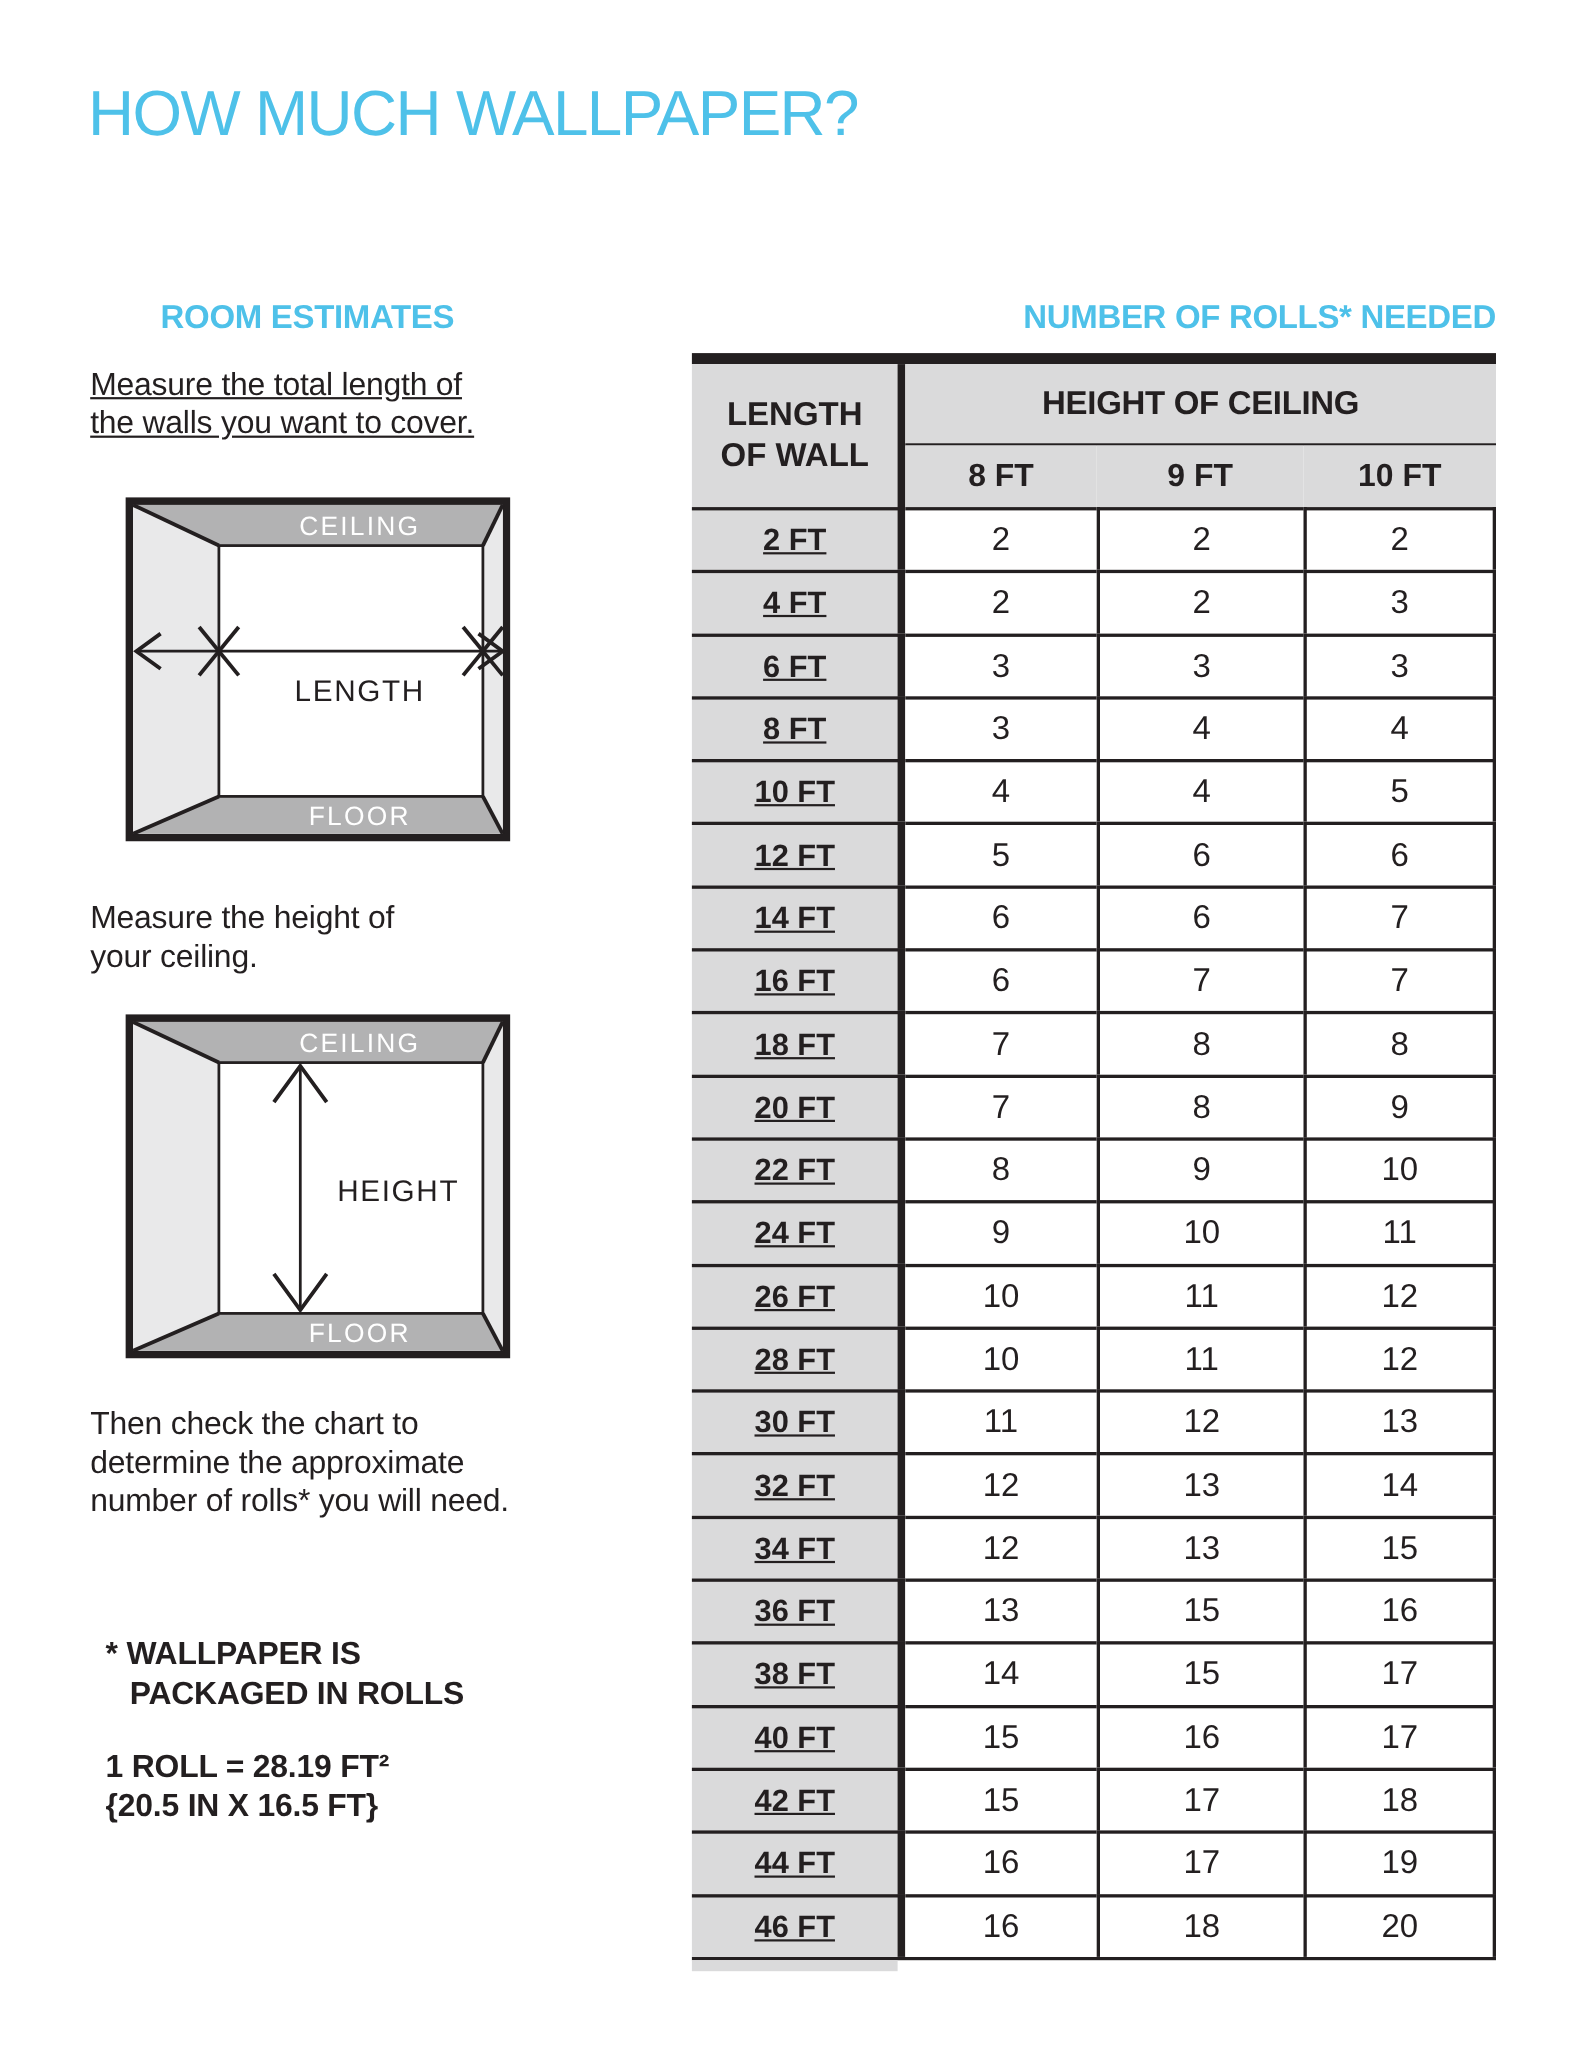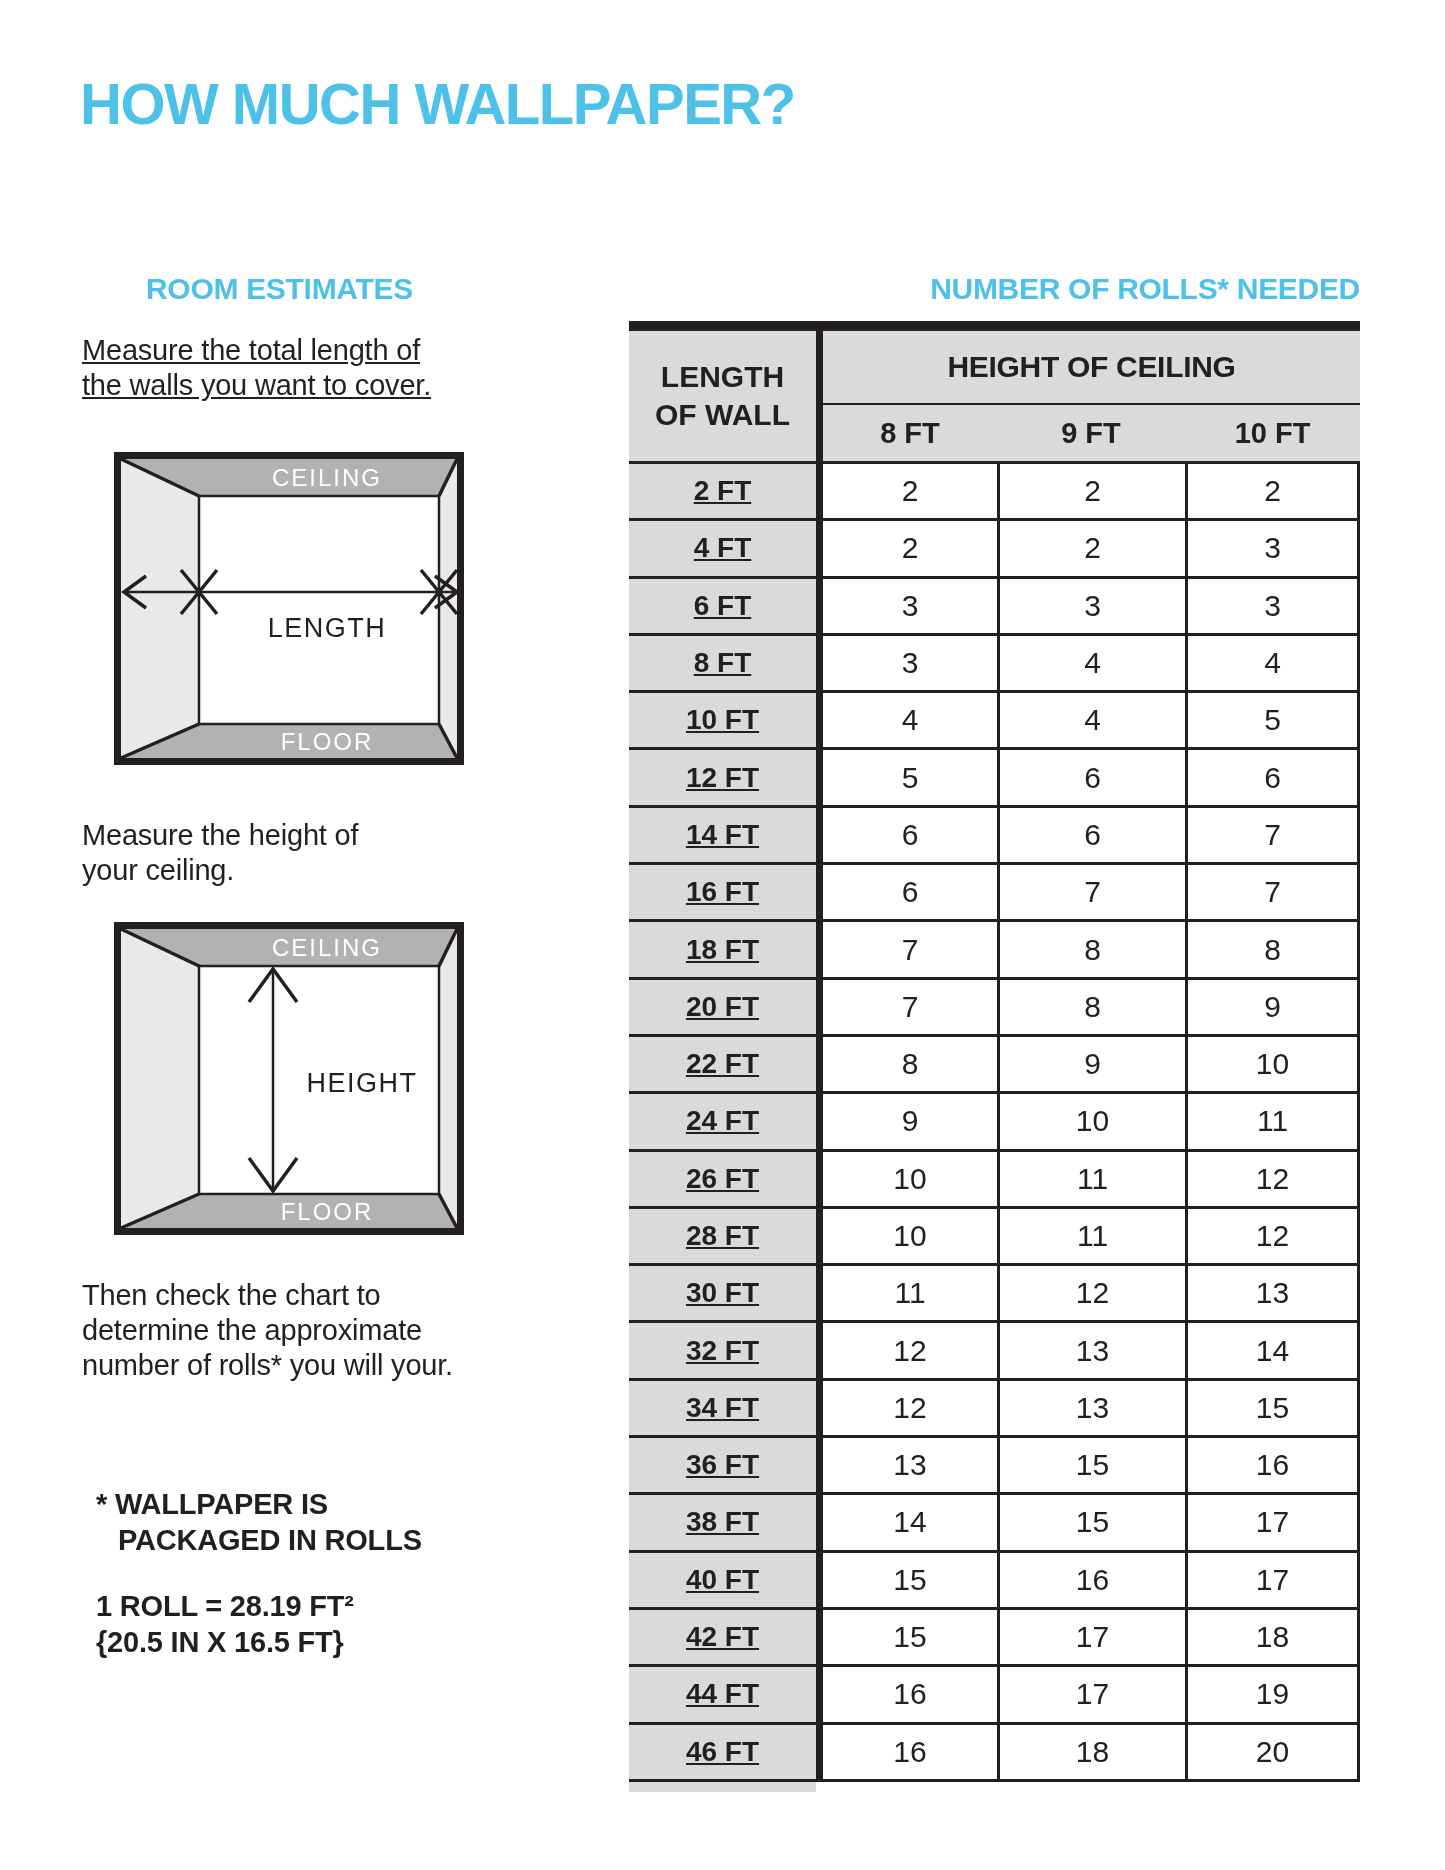--- a/index.html
+++ b/index.html
@@ -8,21 +8,21 @@
     --table-gray:#dadadb;
     --wall-dark:#b2b2b3;
     --wall-light:#e9e9ea;
   }
   html,body{margin:0;padding:0;background:#ffffff;}
   #page{
     position:relative;width:1445px;height:1870px;background:#ffffff;
     font-family:"Liberation Sans",sans-serif;color:var(--ink);overflow:hidden;
   }
   .title{
-    position:absolute;left:80px;top:70px;font-size:58px;font-weight:bold;
+    position:absolute;left:80px;top:70px;font-size:58px;font-weight:normal;
     letter-spacing:-1.5px;color:var(--blue);white-space:nowrap;
   }
   .sec-head{font-size:30px;font-weight:bold;color:var(--blue);letter-spacing:-0.3px;}
   #room-head{position:absolute;left:98px;top:272px;margin-left:48px;}
   #rolls-head{position:absolute;left:629px;top:272px;width:731px;text-align:right;}
   .para{
     position:absolute;left:82px;width:470px;font-size:29px;line-height:35px;
     white-space:pre-line;letter-spacing:-0.2px;color:var(--ink);
   }
   #para1{top:333px;text-decoration:underline;}
@@ -141,21 +141,21 @@
         <polyline points="135,236 159,269 183,236" stroke-width="3.5"></polyline>
       </g>
       <text x="213" y="34" text-anchor="middle" class="wall-label">CEILING</text>
       <text x="213" y="298" text-anchor="middle" class="wall-label">FLOOR</text>
       <text x="248" y="170" text-anchor="middle" class="measure-label">HEIGHT</text>
     </svg>
   </div>
 
   <div id="para3" class="para">Then check the chart to
 determine the approximate
-number of rolls* you will your.</div>
+number of rolls* you will need.</div>
 
   <div id="footnote" class="note">* WALLPAPER IS
 PACKAGED IN ROLLS</div>
   <div id="rollinfo1" class="note">1 ROLL = 28.19 FT²</div>
   <div id="rollinfo2" class="note">{20.5 IN X 16.5 FT}</div>
 
   <div id="table-wrap">
     <div id="table-topbar"></div>
     <div id="rolls-table">
       <div id="row-axis" class="cell">LENGTH

